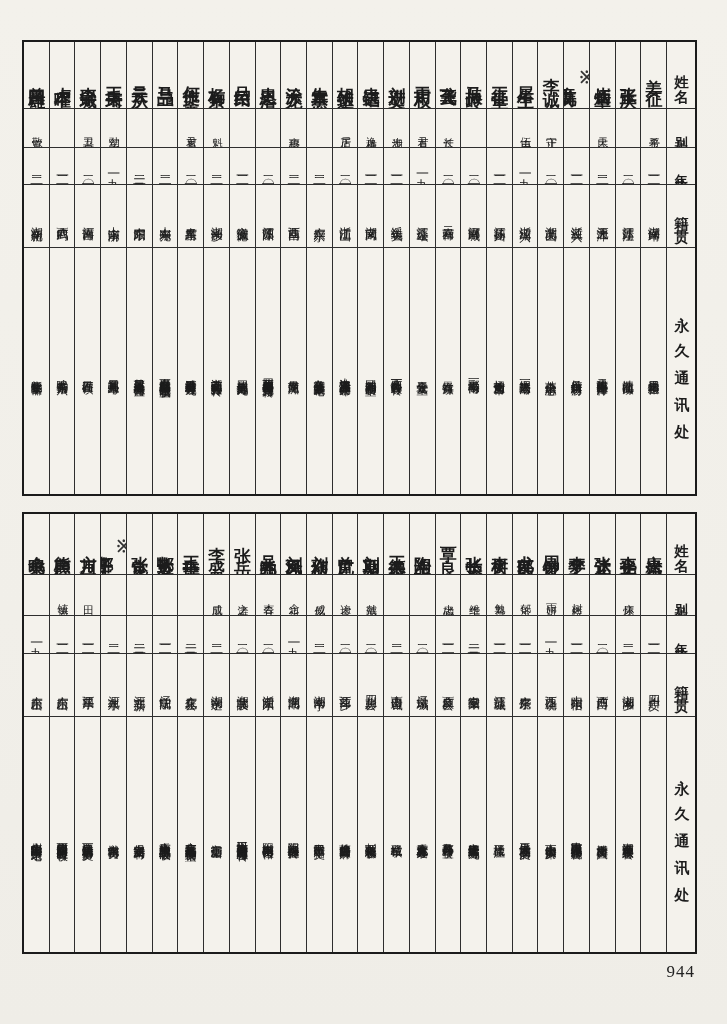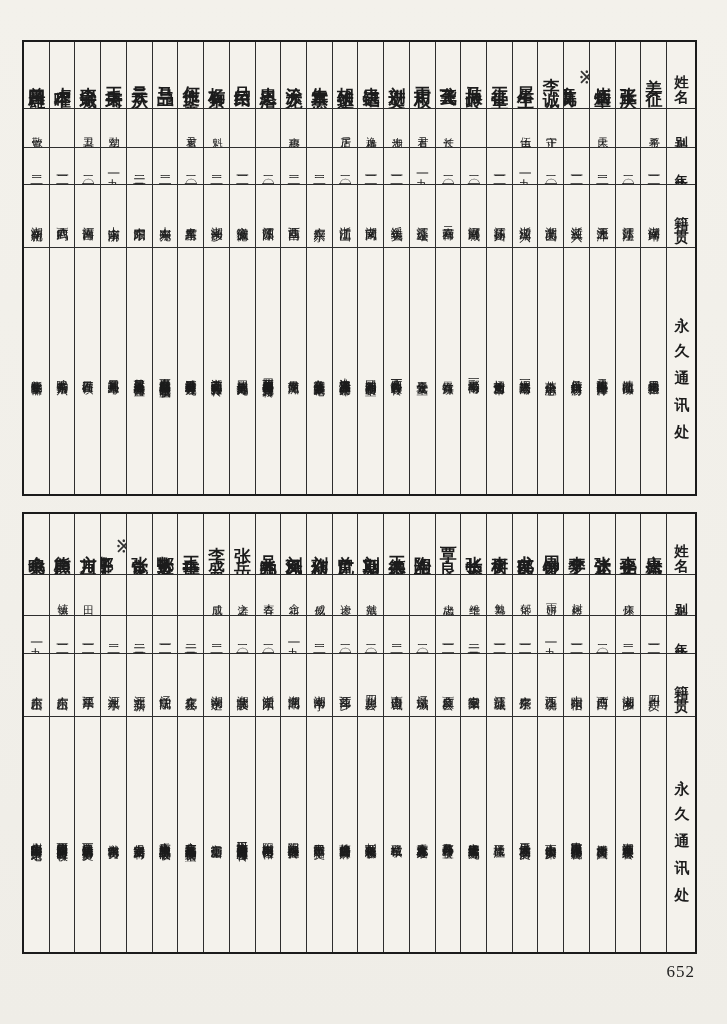--- a/index.html
+++ b/index.html
@@ -952,14 +952,14 @@
           </div>
           <div class="cell native-cell">
             <span class="vtext">广东台山</span>
           </div>
           <div class="cell address-cell">
             <span class="vtext">广州中华中路陶街三十六号之二余宅</span>
           </div>
         </div>
       </div>
   </div>
-  <div class="page-number">652</div>
+  <div class="page-number">944</div>
 </div>
 
 </body></html>

